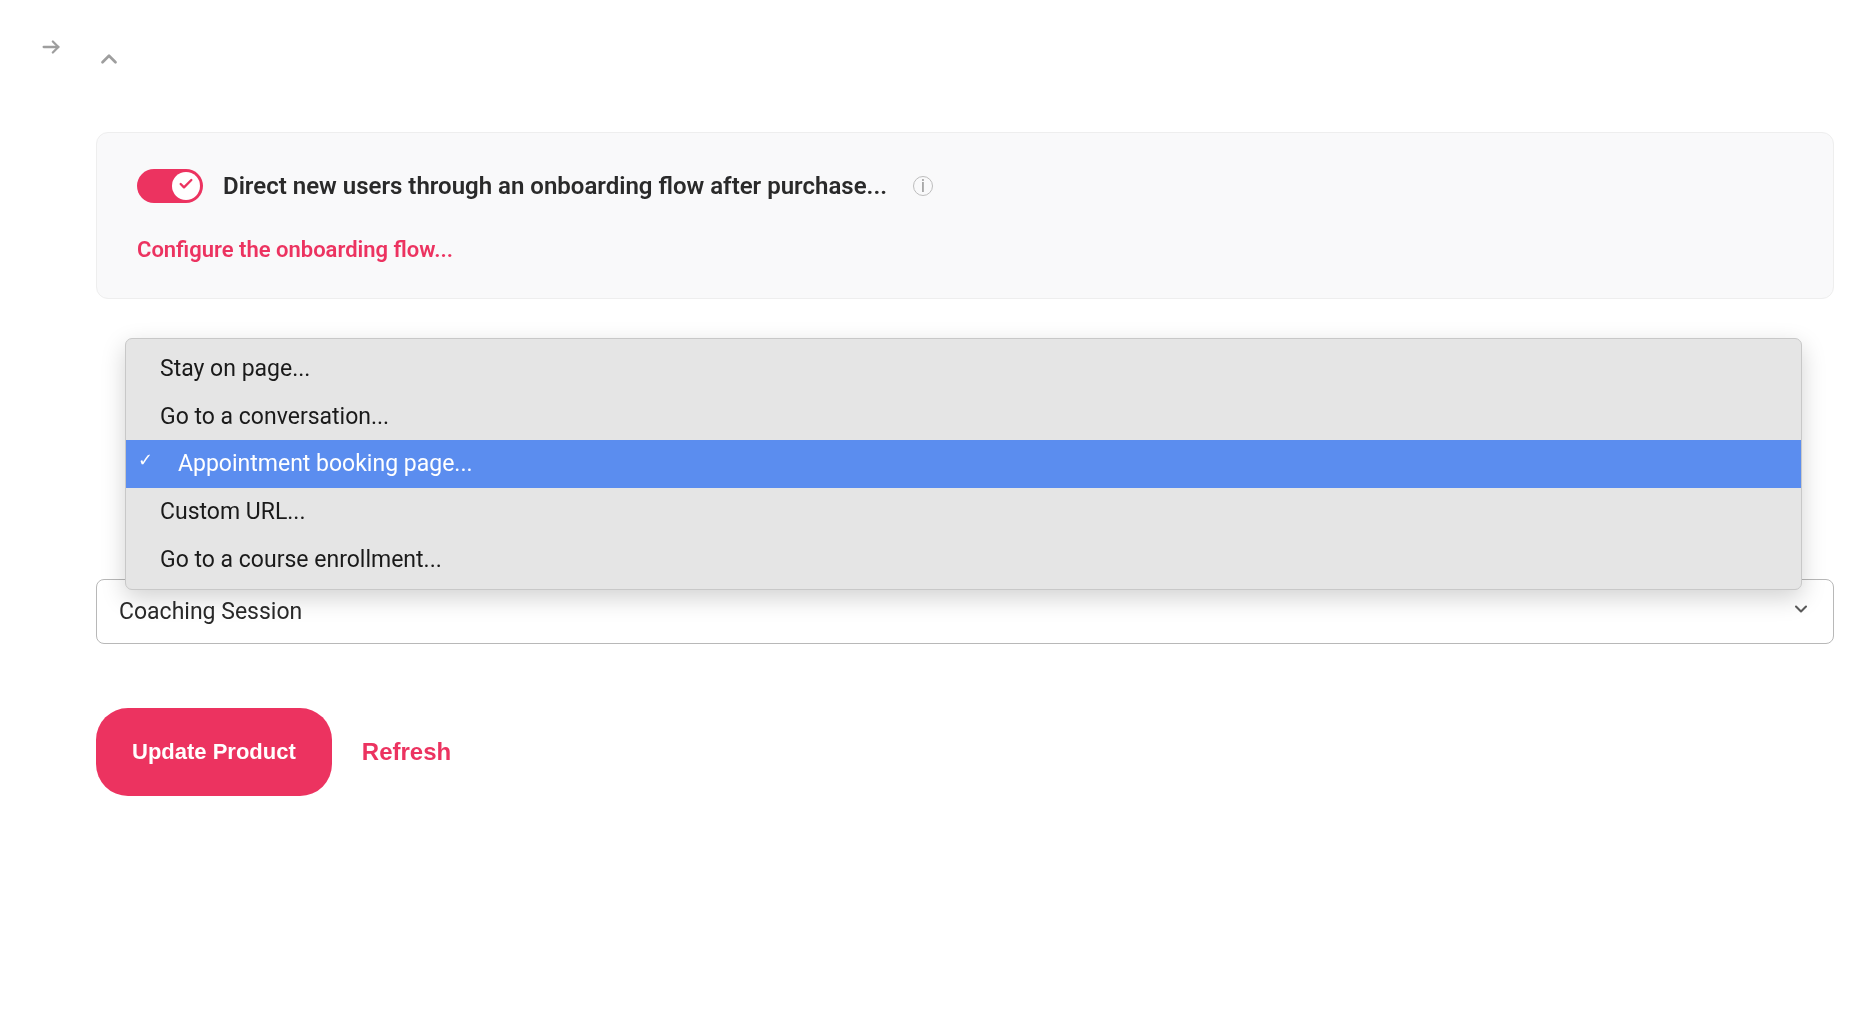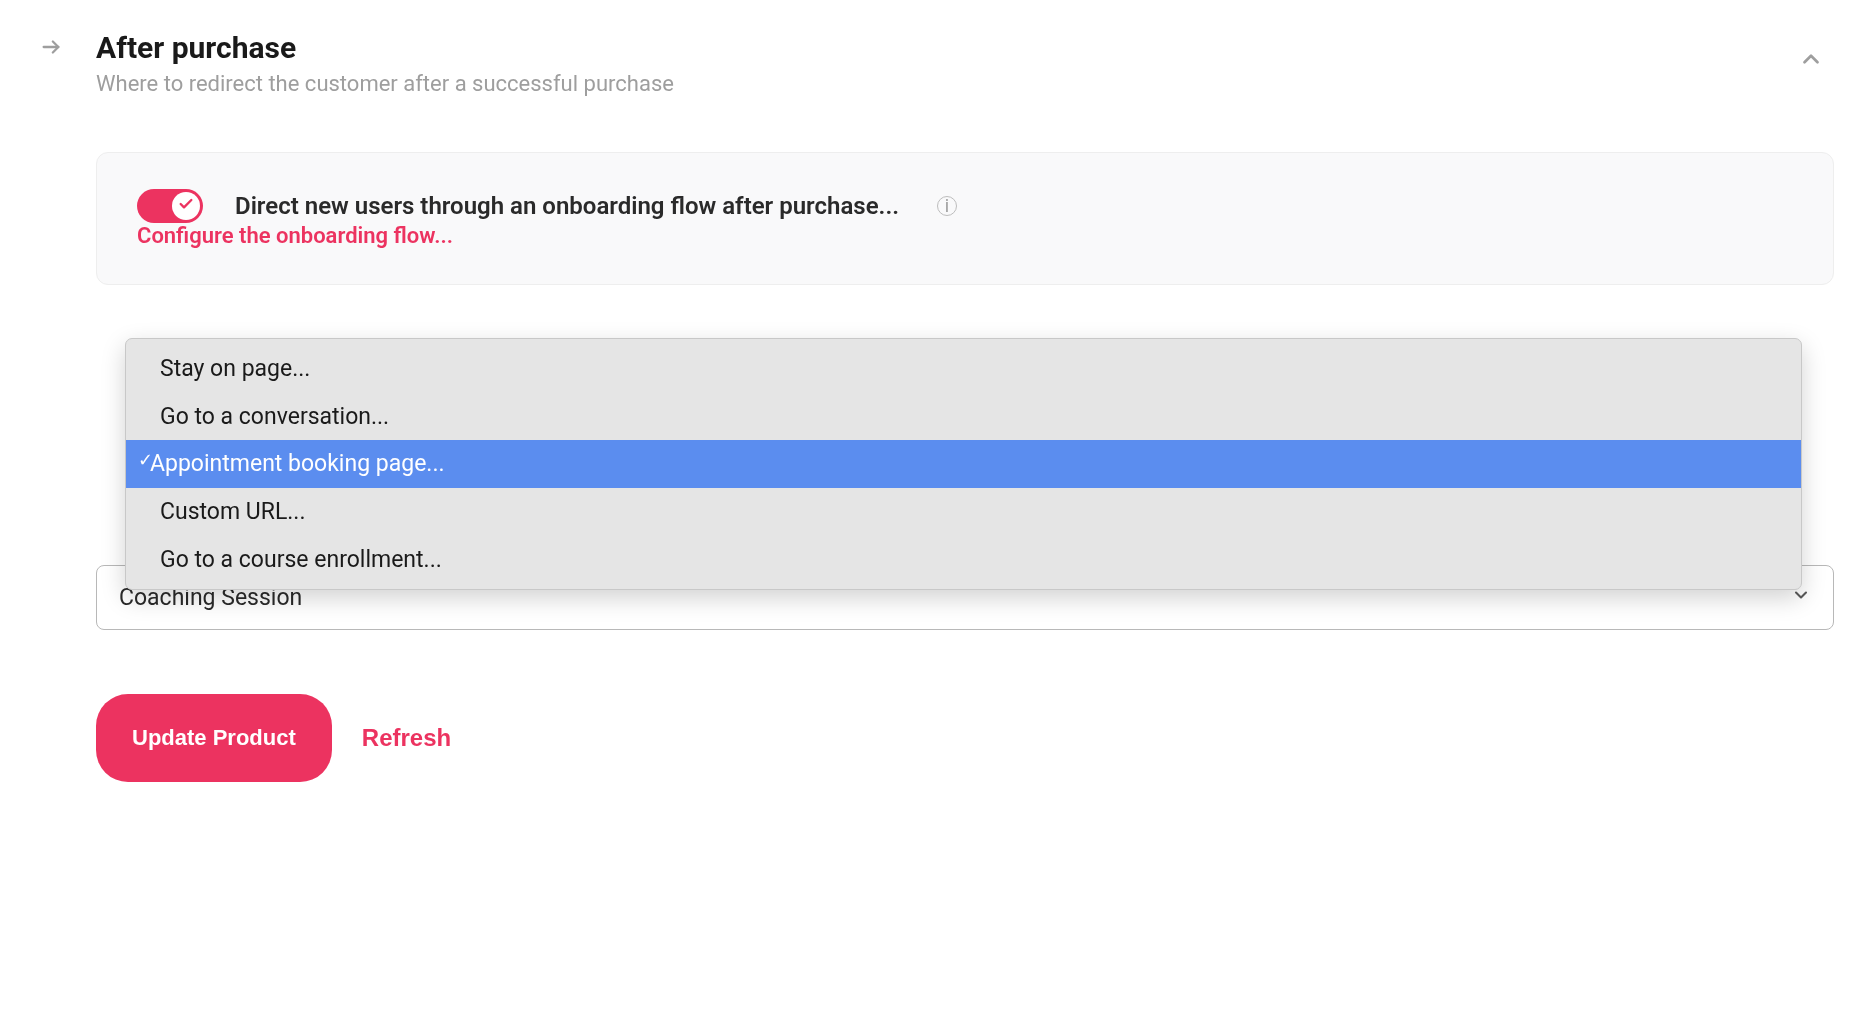--- a/index.html
+++ b/index.html
@@ -47,21 +47,21 @@
       margin-top: 56px;
       background: #f9f9fa;
       border: 1px solid #eeeeee;
       border-radius: 12px;
       padding: 36px 40px 36px 40px;
       position: relative;
     }
     .toggle-row {
       display: flex;
       align-items: center;
-      gap: 32px;
+      gap: 20px;
     }
     .toggle {
       width: 66px;
       height: 34px;
       background: #ec3360;
       border-radius: 17px;
       position: relative;
       cursor: pointer;
       flex-shrink: 0;
     }
@@ -94,20 +94,21 @@
       border-radius: 50%;
       width: 20px;
       height: 20px;
       display: inline-flex;
       align-items: center;
       justify-content: center;
       line-height: 1;
       margin-left: 6px;
     }
     .configure-link {
+      margin-top: 34px;
       font-size: 22px;
       font-weight: 600;
       color: #ec3360;
       cursor: pointer;
     }
     .dropdown-panel {
       position: absolute;
       left: 85px;
       right: 32px;
       top: 308px;
@@ -123,21 +124,21 @@
       padding: 6px 18px 6px 34px;
       font-size: 23px;
       color: #1a1a1a;
       cursor: pointer;
       position: relative;
       line-height: 1.55;
     }
     .dropdown-item.selected {
       background: #5b8def;
       color: #ffffff;
-      padding-left: 24px;
+      padding-left: 52px;
     }
     .dropdown-item.selected::before {
       content: "✓";
       position: absolute;
       left: 12px;
       font-size: 18px;
     }
     .select-field {
       margin-top: 280px;
       border: 1px solid #b8b8b8;
@@ -194,24 +195,20 @@
 <div class="section">
   <span class="arrow-icon">
     <svg width="22" height="22" viewBox="0 0 24 24" fill="none" stroke="currentColor" stroke-width="2.5" stroke-linecap="round" stroke-linejoin="round">
         <line x1="4" y1="12" x2="20" y2="12"></line>
         <polyline points="14 6 20 12 14 18"></polyline>
       </svg>
   </span>
 
   <div class="content">
     <div class="header-row">
-      <div>
-        <h2 class="section-title">After purchase</h2>
-        <p class="section-subtitle">Where to redirect the customer after a successful purchase</p>
-      </div>
       <span class="chevron">
         <svg width="26" height="26" viewBox="0 0 24 24" fill="none" stroke="currentColor" stroke-width="2.5" stroke-linecap="round" stroke-linejoin="round">
             <polyline points="18 15 12 9 6 15"></polyline>
           </svg>
       </span>
     </div>
 
     <div class="card">
       <div class="toggle-row">
         <div class="toggle">

